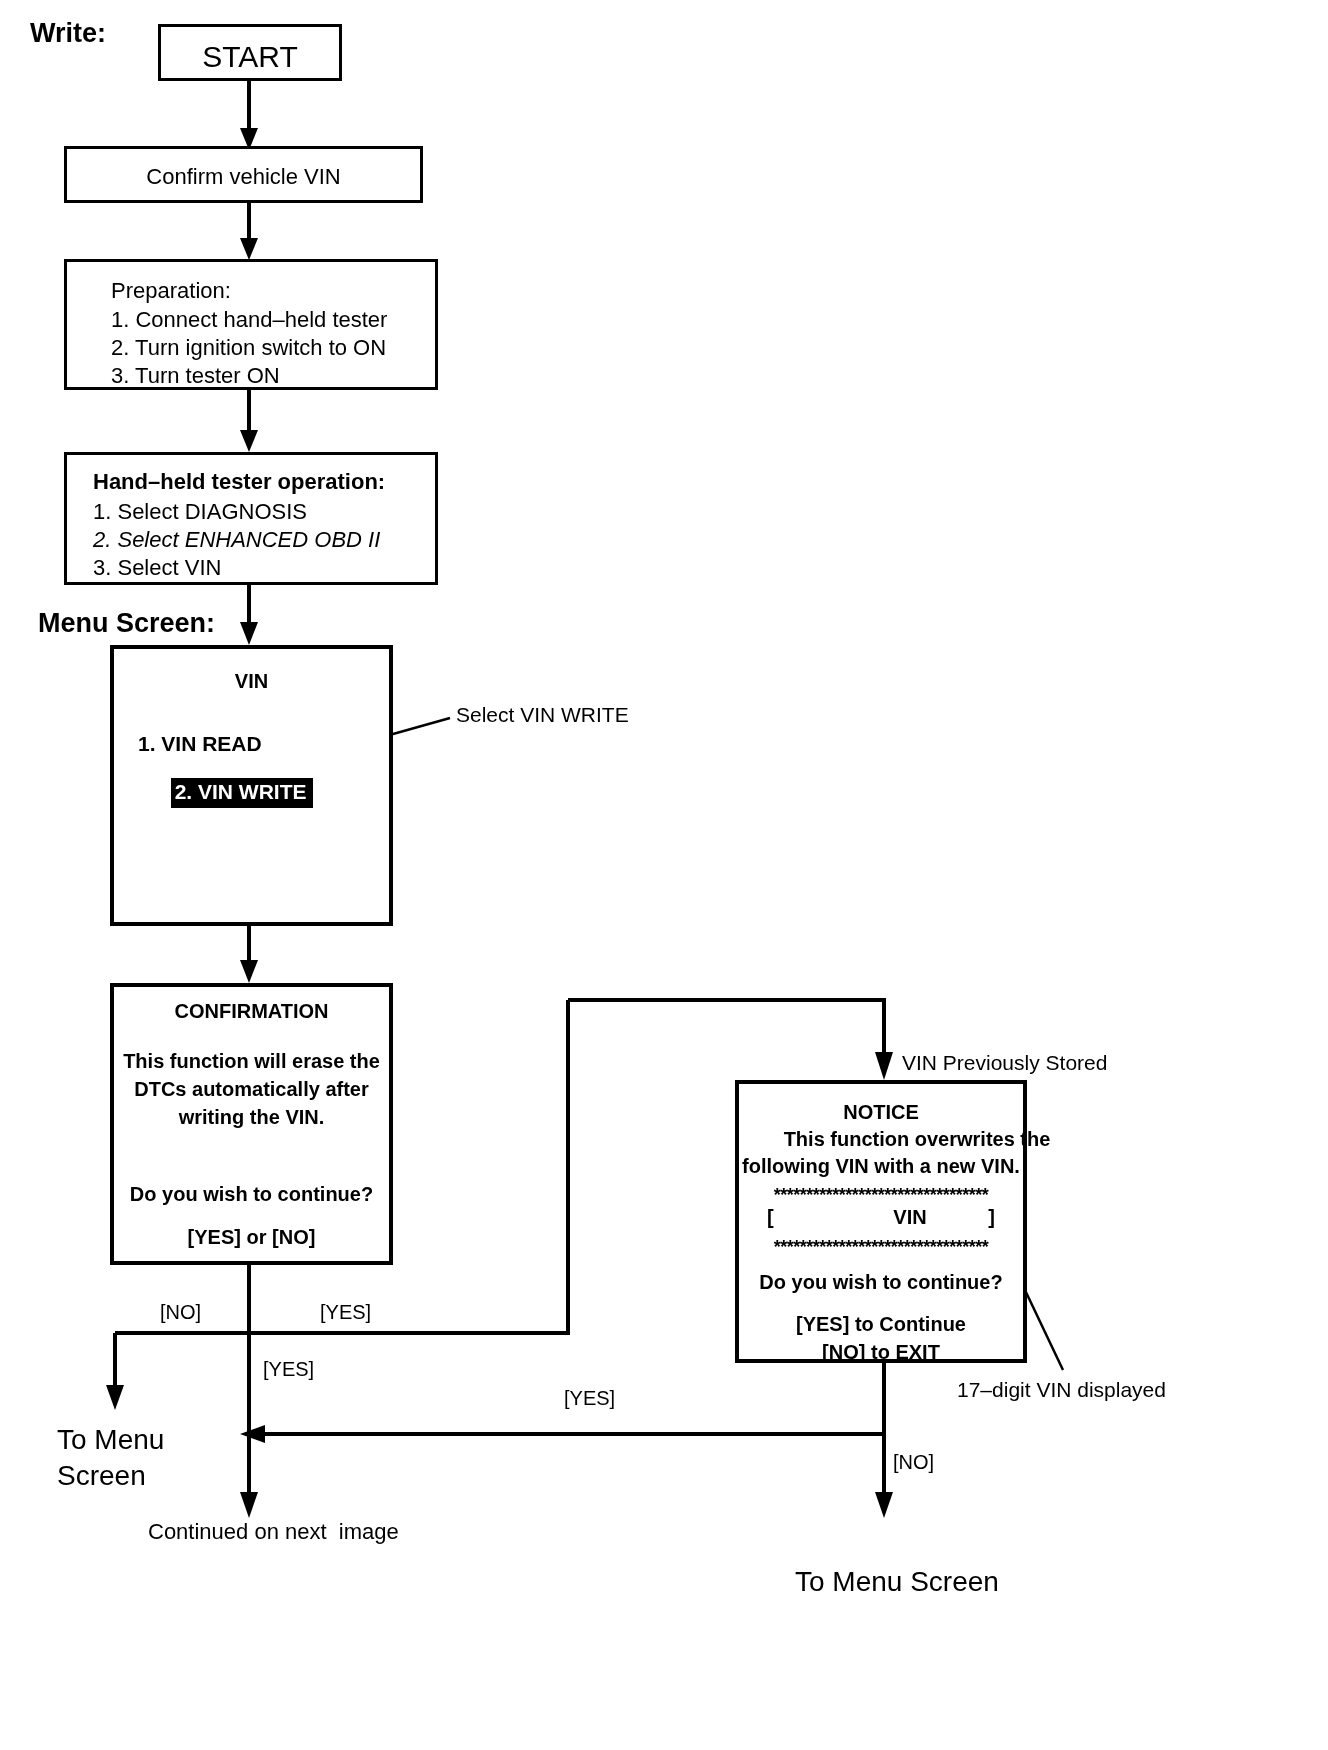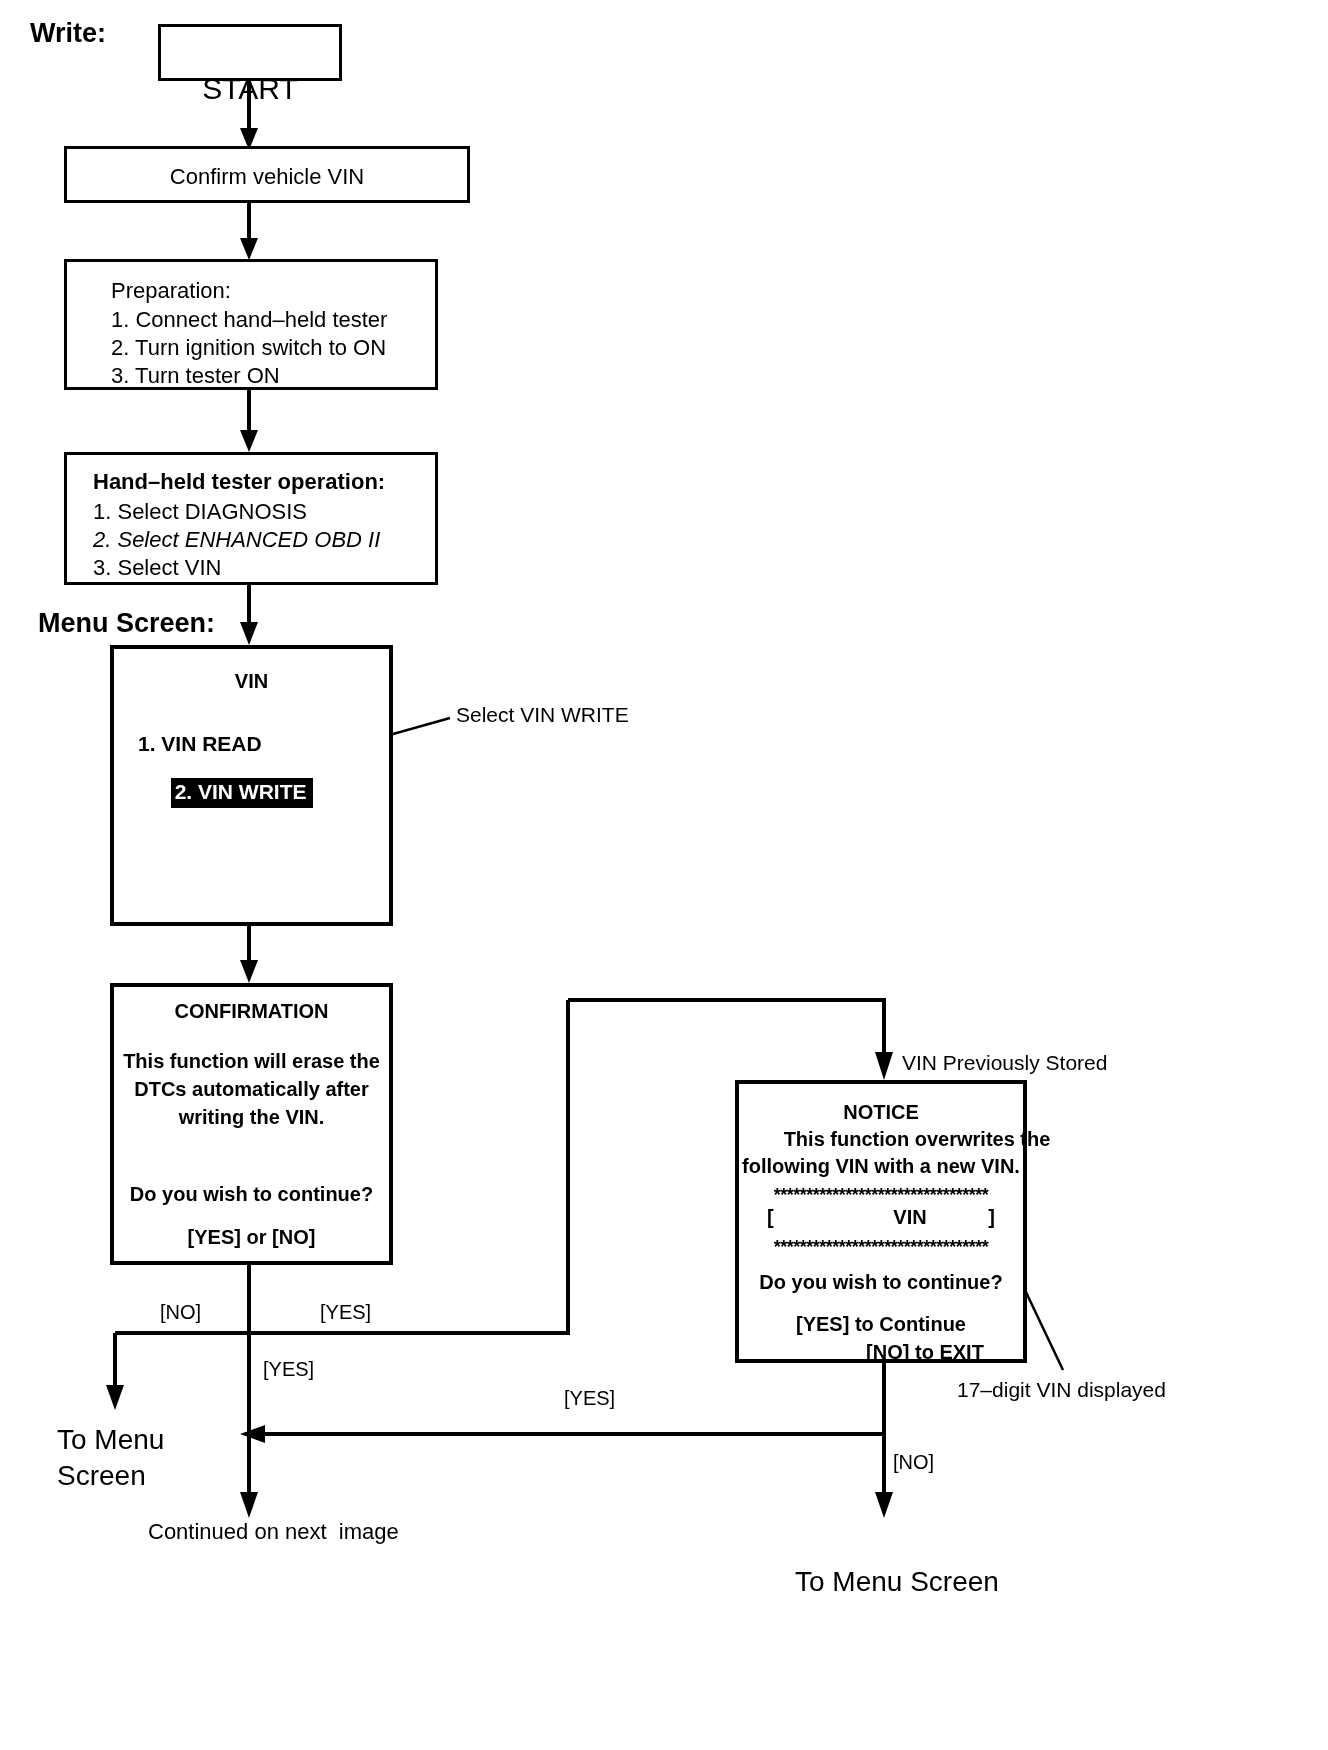--- a/index.html
+++ b/index.html
@@ -30,21 +30,21 @@
 
   .lbl{
     position:absolute;
     white-space:pre;
     line-height:1.28;
     text-align:right;
   }
 
   
   .t-head{ font-size:27px; font-weight:bold; }
-  .t-start{ font-size:30px; font-weight:normal; text-align:center;margin-top:32px; }
+  .t-start{ font-size:30px; font-weight:normal; text-align:center; }
   .t-plain{ font-size:22px; font-weight:normal; }
   .t-plain-b{ font-size:22px; font-weight:bold; }
   .t-scr-title{ font-size:20px; font-weight:bold; text-align:center; }
   .t-scr{ font-size:20px; font-weight:bold; text-align:center; }
   .t-menu{ font-size:21px; font-weight:bold; }
   .t-note{ font-size:20px; font-weight:bold; text-align:center; }
   .t-big{ font-size:28px; font-weight:normal; }
   .t-ann{ font-size:21px; font-weight:normal; }
   .t-tag{ font-size:20px; font-weight:normal; }
 
@@ -122,21 +122,21 @@
   </svg>
 
   <div class="lbl t-head" style="left:30px; top:16px;">Write:</div>
 
   <div class="lbl t-head" style="left:38px; top:606px;">Menu Screen:</div>
 
   <div class="box" style="left:158px; top:24px; width:184px; height:57px;">
     <div class="lbl t-start" style="left:0; right:0; top:11px; width:100%;">START</div>
   </div>
 
-  <div class="box" style="left:64px; top:146px; width:406px; height:57px;">
+  <div class="box" style="left:64px; top:146px; width:359px; height:57px;">
     <div class="lbl t-plain center" style="left:0; right:0; top:14px; width:100%;">Confirm vehicle VIN</div>
   </div>
 
   <div class="box" style="left:64px; top:259px; width:374px; height:131px;">
     <div class="lbl t-plain" style="left:44px; top:15px;">Preparation:</div>
     <div class="lbl t-plain" style="left:44px; top:44px;">1. Connect hand–held tester</div>
     <div class="lbl t-plain" style="left:44px; top:72px;">2. Turn ignition switch to ON</div>
     <div class="lbl t-plain" style="left:44px; top:100px;">3. Turn tester ON</div>
   </div>
 
@@ -186,21 +186,21 @@
         <span class="mid" style="margin-left:58px;">VIN</span>
         <span>]</span>
       </div>
     </div>
 
     <div class="lbl stars center" style="left:0; right:0; top:152px; width:100%;">*********************************</div>
 
     <div class="lbl t-note" style="left:0; right:0; top:186px; width:100%;">Do you wish to continue?</div>
 
     <div class="lbl t-note" style="left:0; right:0; top:228px; width:100%;">[YES] to Continue</div>
-    <div class="lbl t-note" style="left:0; right:0; top:256px; width:100%;padding-left:44px;">[NO] to EXIT</div>
+    <div class="lbl t-note" style="left:0; right:0; top:256px; width:100%;">[NO] to EXIT</div>
   </div>
 
   <div class="lbl t-ann" style="left:957px; top:1377px;">17–digit VIN displayed</div>
 
   <div class="lbl t-tag" style="left:160px; top:1300px;">[NO]</div>
 
   <div class="lbl t-tag" style="left:320px; top:1300px;">[YES]</div>
 
   <div class="lbl t-tag" style="left:263px; top:1357px;">[YES]</div>
 

